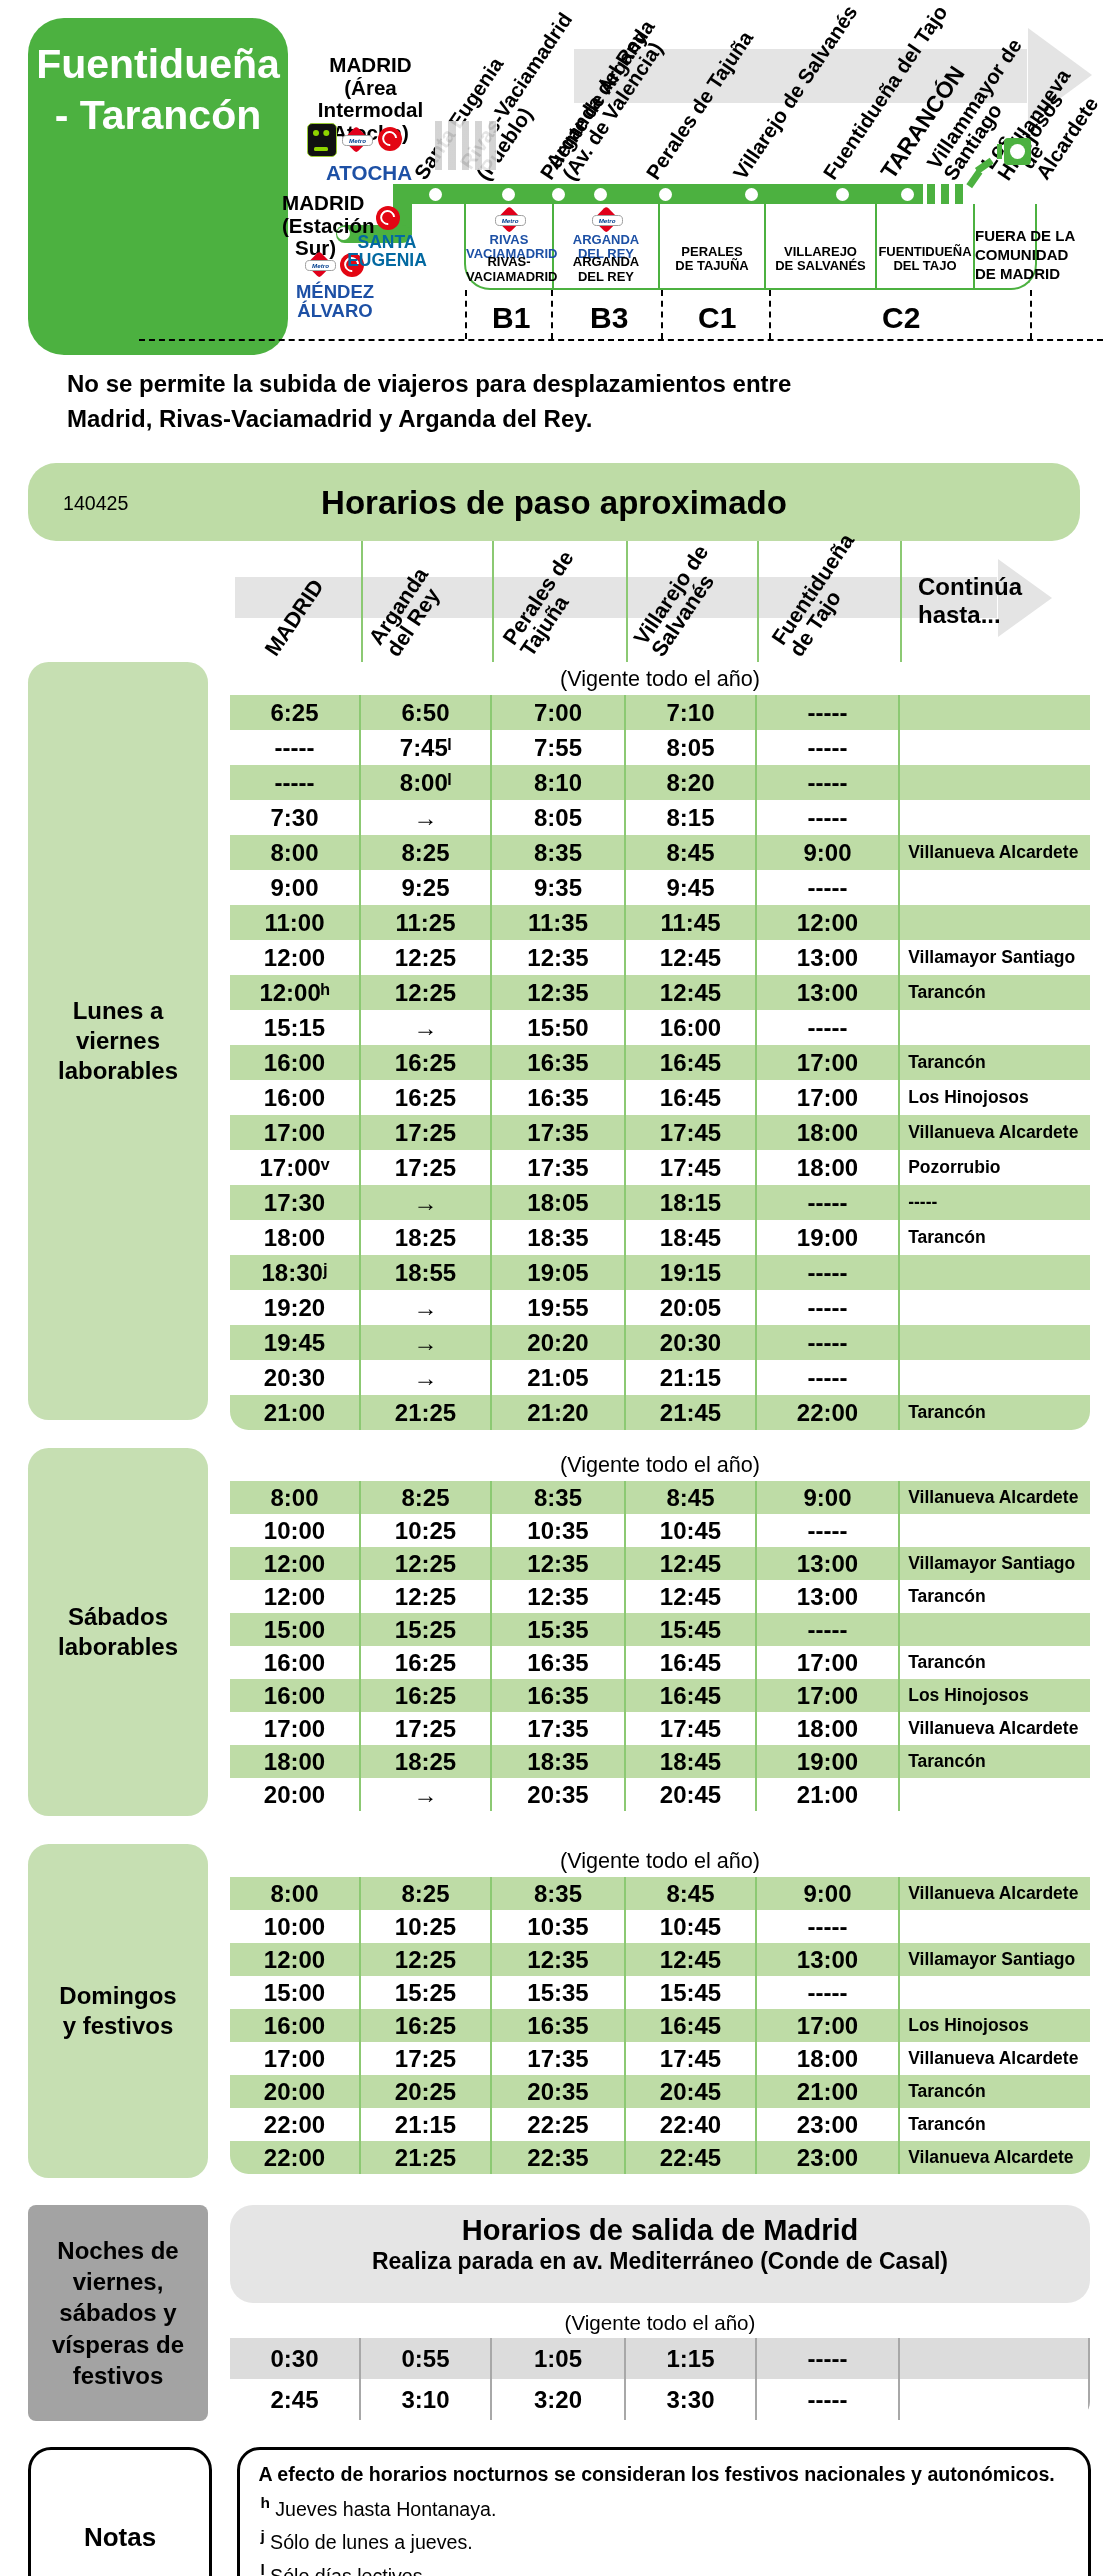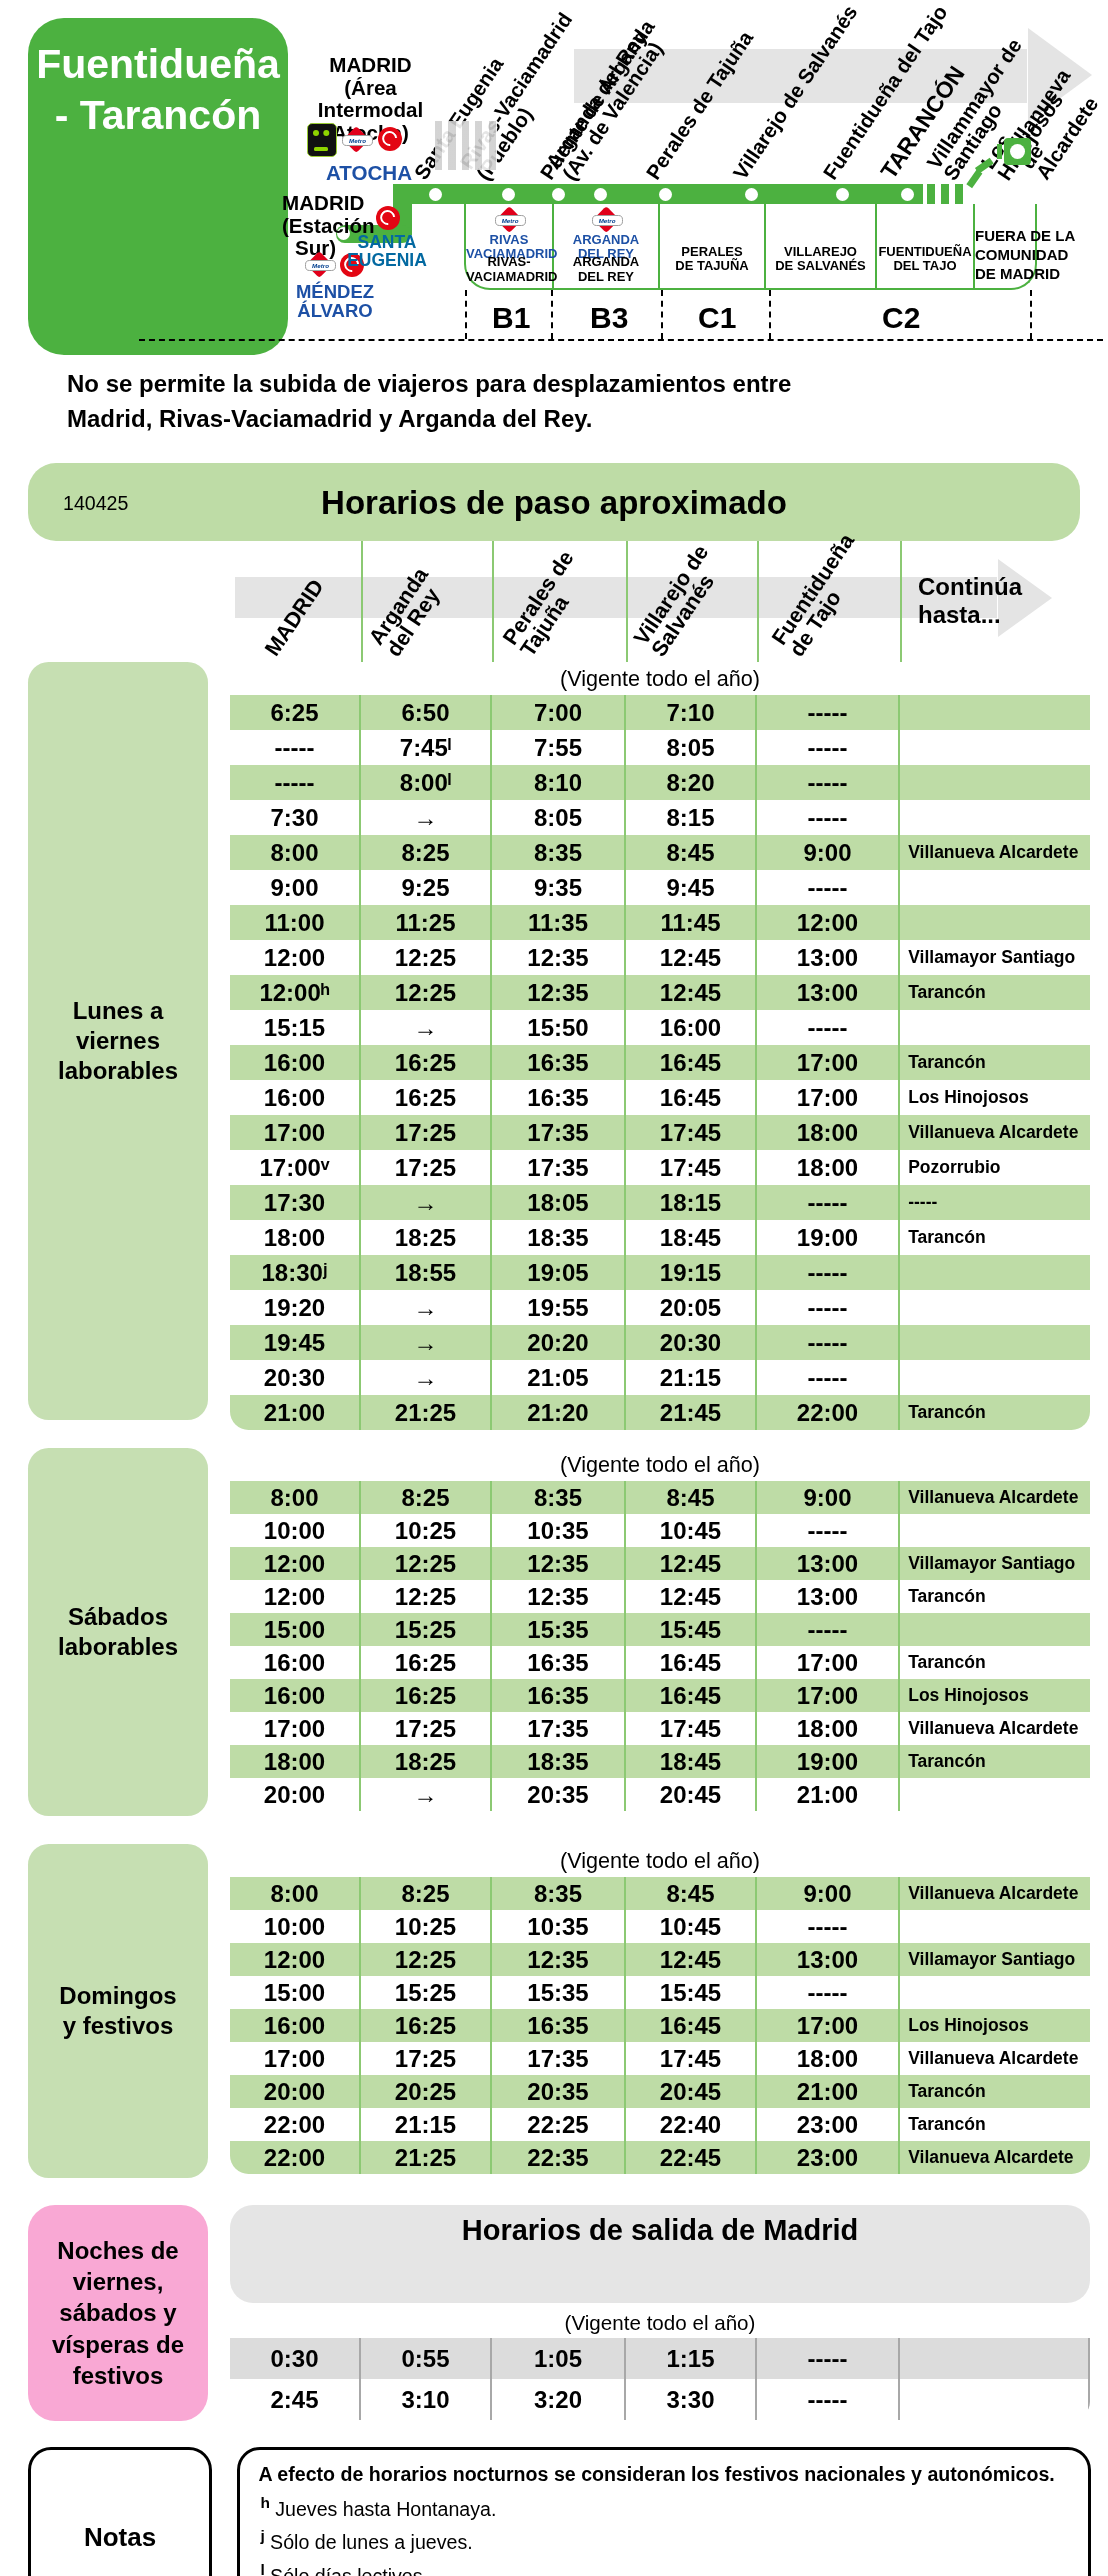--- a/index.html
+++ b/index.html
@@ -122,21 +122,21 @@
   .rows div.trow{display:grid;grid-template-columns:131px 131px 134px 131px 143px 190px;}
   .rows div.trow:nth-of-type(odd){background:#bedca6;}
   .cell{border-right:2.1px solid #8cc973;text-align:center;font-weight:bold;font-size:24px;
     display:flex;align-items:center;justify-content:center;}
   .cell.dest{border-right:none;justify-content:flex-start;text-align:left;font-size:17.5px;padding-left:8.2px;}
   .wk .rows div.trow{height:35px;}
   .st .rows div.trow{height:33px;}
   .su .rows div.trow{height:33px;}
 
   
-  .night-label{left:28px;top:2205px;width:180px;height:216px;background:#f9a8d4;border-radius:27px;
+  .night-label{left:28px;top:2205px;width:180px;height:216px;background:#a3a3a3;border-radius:8px;
     display:flex;align-items:center;justify-content:center;text-align:center;
     font-size:24px;font-weight:bold;line-height:1.3;white-space:pre-line;}
   .night-title{left:230px;top:2205px;width:860px;height:98px;background:#e5e5e5;border-radius:23px;text-align:center;}
   .night-title .t1{font-size:29px;font-weight:bold;margin-top:9.3px;}
   .night-title .t2{font-size:23px;font-weight:bold;margin-top:1px;}
   .night-title .t3{font-size:23px;font-weight:bold;margin-top:1px;}
   .night-table{left:230px;top:2307px;width:860px;background:#fff;border-radius:18.5px;overflow:hidden;}
   .night-table .vigente{height:31px;line-height:31px;text-align:left;padding-left:31px;font-size:20.6px;}
   .night-table .rows div.trow{display:grid;grid-template-columns:131px 131px 134px 131px 143px 190px;height:41px;}
   .night-table .rows div.trow:nth-of-type(odd){background:#dcdcdc;}
@@ -660,20 +660,21 @@
     </div>
 </div>
 
 <div class="night-label abs">Noches de
 viernes,
 sábados y
 vísperas de
 festivos</div>
 <div class="abs night-title">
   <div class="t1">Horarios de salida de Madrid</div>
+  <div class="t3">Realiza parada en av. Mediterráneo (Conde de Casal)</div>
 </div>
 <div class="abs night-table">
   <div class="vigente" style="text-align:center;padding-left:0;">(Vigente todo el año)</div>
   <div class="rows">
 
   <div class="trow">
         <span class="cell">0:30</span>
         <span class="cell">0:55</span>
         <span class="cell">1:05</span>
         <span class="cell">1:15</span>

